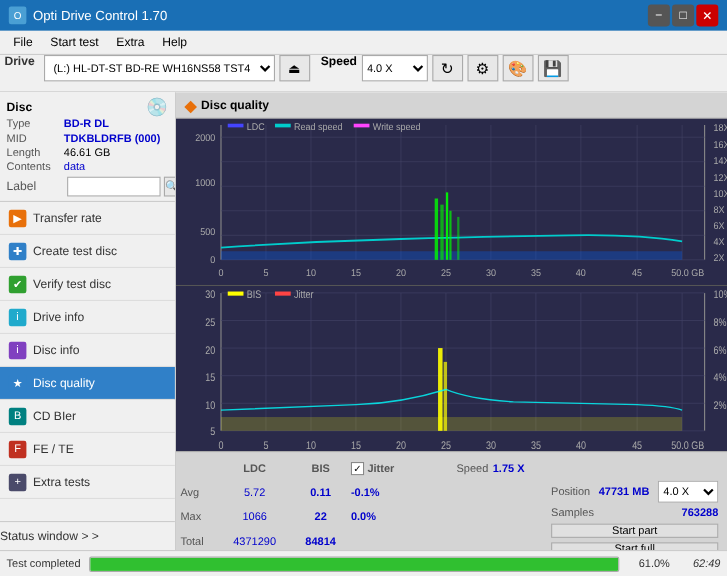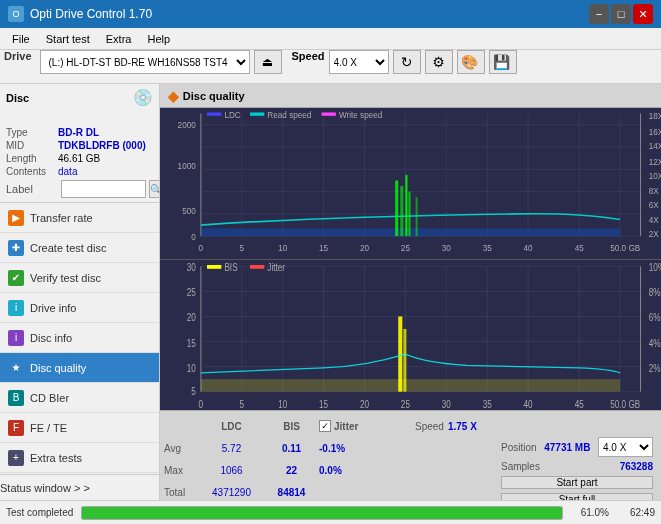--- a/index.html
+++ b/index.html
@@ -29,21 +29,21 @@
     .icon-btn { height: 24px; width: 28px; border: 1px solid #aaa; background: #e8e8e8; cursor: pointer; display: flex; align-items: center; justify-content: center; font-size: 14px; }
     
     
     .main { display: flex; height: calc(524px - 28px - 22px - 34px - 24px); }
     
     
     .sidebar { width: 160px; background: #f0f0f0; border-right: 1px solid #ccc; display: flex; flex-direction: column; overflow-y: auto; flex-shrink: 0; }
     
     
     .disc-panel { padding: 4px 6px; border-bottom: 1px solid #ccc; }
-    .disc-header { display: flex; align-items: center; justify-content: space-between; margin-bottom: 20px; }
+    .disc-header { display: flex; align-items: center; justify-content: space-between; margin-bottom: 0; }
     .disc-title { font-weight: bold; font-size: 11px; }
     .disc-icon { font-size: 16px; }
     .disc-row { display: flex; align-items: center; margin-bottom: 2px; font-size: 10px; }
     .disc-key { color: #555; width: 52px; flex-shrink: 0; }
     .disc-val { color: #0000cc; font-weight: bold; font-size: 10px; }
     .disc-val-black { color: #000; font-size: 10px; }
     .disc-val-data { color: #0000cc; font-size: 10px; }
     .label-row { display: flex; align-items: center; gap: 3px; margin-top: 3px; }
     .label-input { height: 18px; border: 1px solid #aaa; background: white; width: 85px; font-size: 10px; }
     .label-btn { height: 18px; width: 20px; border: 1px solid #aaa; background: #e8e8e8; cursor: pointer; font-size: 10px; display: flex; align-items: center; justify-content: center; }
@@ -97,21 +97,21 @@
     .speed-info-row { display: flex; align-items: center; justify-content: space-between; font-size: 10px; margin-bottom: 2px; }
     .speed-select-sm { height: 20px; font-size: 10px; border: 1px solid #aaa; background: white; width: 55px; }
     .action-btn { height: 22px; border: 1px solid #aaa; background: #e0e0e0; cursor: pointer; font-size: 10px; width: 100%; margin-bottom: 2px; display: flex; align-items: center; justify-content: center; }
     
     
     .status-bar { height: 24px; background: #f0f0f0; border-top: 1px solid #ccc; display: flex; align-items: center; padding: 0 6px; gap: 8px; font-size: 10px; }
     .status-text { color: #333; }
     .progress-bar-container { flex: 1; height: 14px; background: #ccc; border: 1px solid #aaa; border-radius: 2px; overflow: hidden; }
     .progress-bar-fill { height: 100%; background: #30c030; }
     .status-percent { color: #333; min-width: 38px; text-align: right; }
-    .status-time { color: #333; min-width: 38px; text-align: right; }
+    .status-time { color: #333; min-width: 38px; text-align: right; font-style: italic; }
     
     
     .chart-grid { stroke: #444466; stroke-width: 0.5; }
     .chart-axis { stroke: #888; stroke-width: 1; }
     .chart-text { fill: #aaa; font-size: 8px; }
   </style>
 </head>
 <body>
 
 <div class="title-bar">

